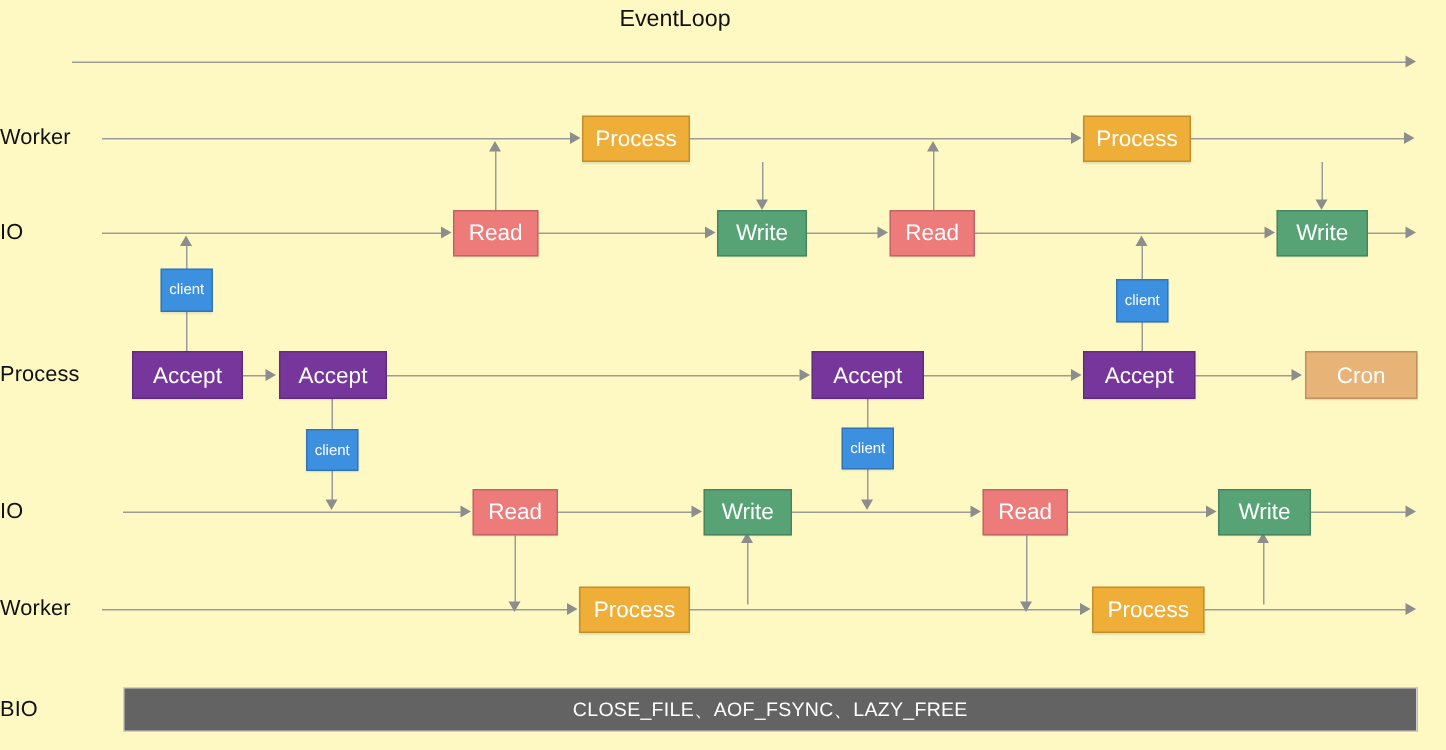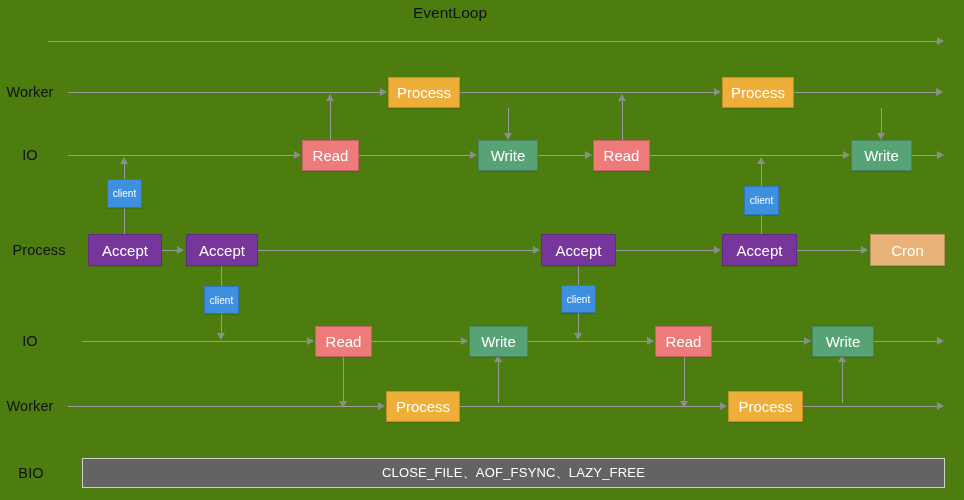--- a/index.html
+++ b/index.html
@@ -7,29 +7,29 @@
     padding: 0;
     background: #ffffff;
   }
   body {
     font-family: "Liberation Sans", sans-serif;
   }
   #canvas {
     position: relative;
     width: 964px;
     height: 500px;
-    background: #4d7c0f;
+    background: #fef9c3;
     overflow: hidden;
   }
   
   .row-label {
     position: absolute;
     font-size: 14.5px;
     color: #111111;
-    text-align: center;
+    text-align: left;
     white-space: nowrap;
     transform: translateY(-50%);
     letter-spacing: .1px;
   }
   
   .diagram-title {
     position: absolute;
     font-size: 15.5px;
     color: #111111;
     white-space: nowrap;

